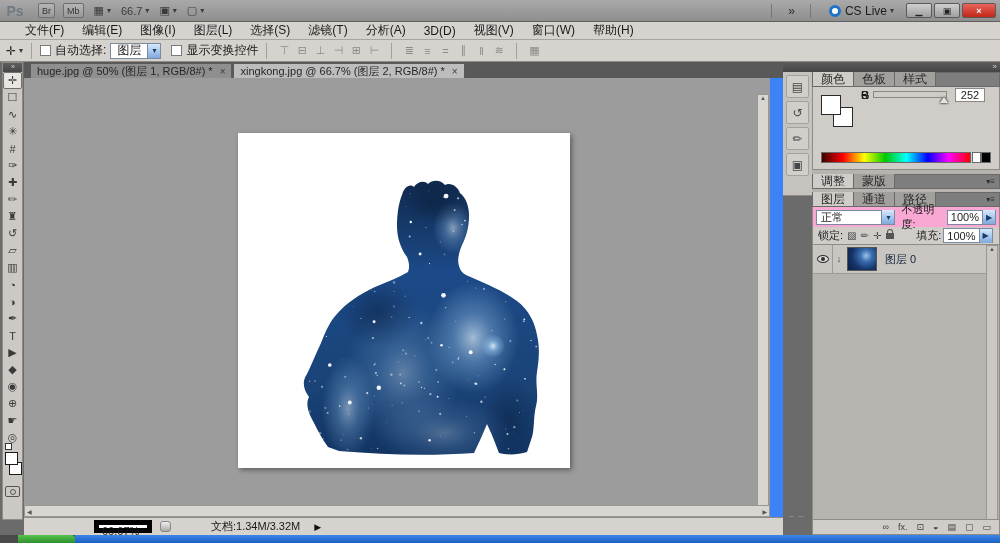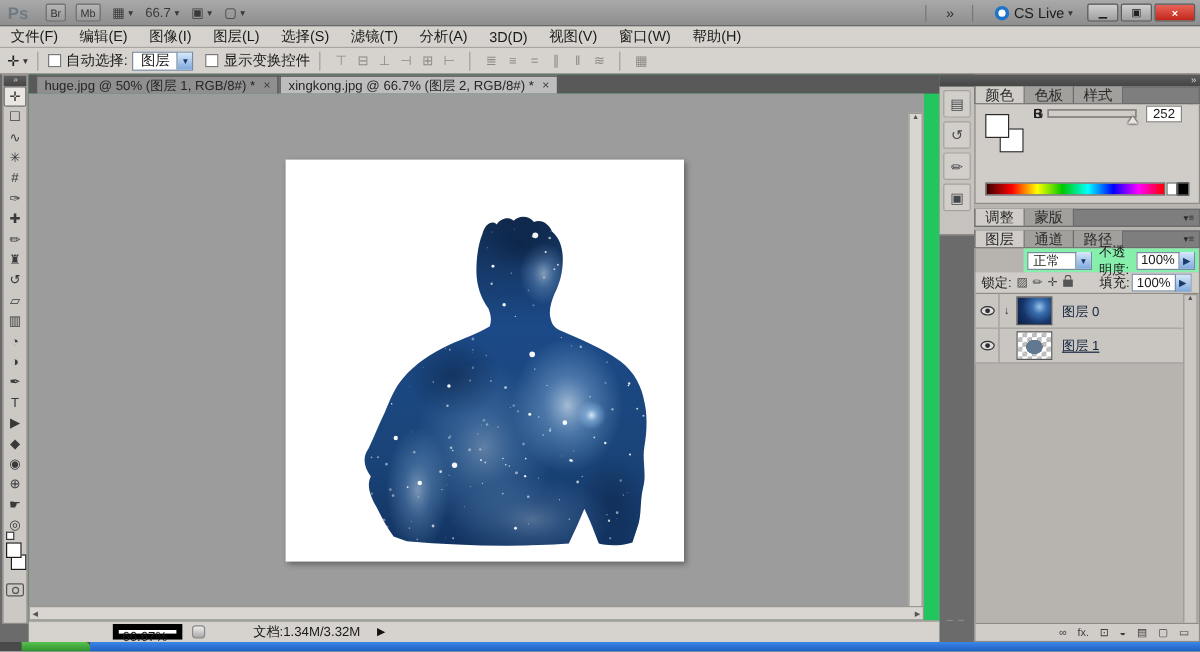--- a/index.html
+++ b/index.html
@@ -27,21 +27,21 @@
   .cslive { display:flex; align-items:center; margin:0 10px; }
   .cslive-ring { width:12px; height:12px; border-radius:50%; border:3px solid #1d74c8; background:#fff; margin-right:4px; }
   .win-btns { display:flex; margin-right:4px; }
   .win-btn { width:26px; height:15px; border:1px solid #5a5a5a; border-radius:2px; margin-left:2px;
     background:linear-gradient(#cfcfcf,#9f9f9f); display:flex; align-items:center; justify-content:center;
     font-size:9px; color:#222; }
   .win-btn.close { background:linear-gradient(#e8645a,#c22618); color:#fff; width:34px; font-weight:bold; }
 
   
   .menubar { position:absolute; left:0; top:22px; width:1000px; height:18px; background:#d6d3ce;
-    border-bottom:1px solid #a8a5a0; display:flex; align-items:center; padding-left:0; }
+    border-bottom:1px solid #a8a5a0; display:flex; align-items:center; padding-left:16px; }
   .menu-item { padding:0 9px; color:#1a1a1a; font-size:12px; }
 
   
   .optionsbar { position:absolute; left:0; top:40px; width:1000px; height:22px; background:#d6d3ce;
     border-bottom:1px solid #8f8c88; display:flex; align-items:center; padding-left:6px; }
   .ob-toolicon { font-size:12px; color:#222; }
   .ob-sep { width:1px; height:16px; background:#a39f9a; margin:0 8px; }
   .checkbox { width:11px; height:11px; background:#fff; border:1px solid #7a7a7a; margin-right:4px; }
   .ob-label { font-size:12px; color:#1a1a1a; }
   .ob-select { display:flex; align-items:center; height:16px; border:1px solid #7a8aa0; background:#fff;
@@ -65,21 +65,21 @@
   .swatches { position:relative; height:34px; margin-top:4px; }
   .sw { position:absolute; width:13px; height:13px; background:#fff; border:1px solid #1c1c1c; }
   .sw.fg { left:2px; top:2px; z-index:2; }
   .sw.bg2 { left:6px; top:12px; }
   .mini-bw { position:absolute; width:7px; height:7px; left:2px; top:-7px; background:#fff; border:1px solid #333; }
   .quickmask { width:15px; height:11px; margin:2px auto 0; border:1px solid #555; border-radius:2px;
     background:#ccc9c4; display:flex; align-items:center; justify-content:center; }
   .quickmask i { width:6px; height:6px; border-radius:50%; border:1px solid #555; display:block; }
 
   
-  .docarea { position:absolute; left:24px; top:62px; width:759px; height:473px; background:#22c55e; }
+  .docarea { position:absolute; left:24px; top:62px; width:759px; height:473px; background:#3b82f6; }
   .tabstrip { position:absolute; left:0; top:0; width:759px; height:16px; background:#595959;
     display:flex; align-items:flex-end; padding-left:6px; }
   .doc-tab { height:15px; display:flex; align-items:center; padding:0 6px; font-size:11px;
     background:#8f8f8f; color:#262626; border:1px solid #5a5a5a; border-bottom:none; margin-right:1px; }
   .doc-tab.active { background:#bdbdbd; }
   .doc-tab .x { margin-left:7px; font-size:10px; color:#3c3c3c; }
   .canvas { position:absolute; left:0; top:16px; width:746px; height:427px; background:#9c9c9c; overflow:hidden; }
   .document { position:absolute; left:214px; top:55px; width:332px; height:335px; background:#fff;
     box-shadow:2px 2px 5px rgba(0,0,0,.4); }
   .document svg { display:block; width:332px; height:335px; }
@@ -132,21 +132,21 @@
     margin-left:8px; font-size:11px; text-align:center; color:#1a1a1a; }
   .spectrum { position:absolute; left:8px; bottom:6px; width:150px; height:11px; border:1px solid #6a6a6a;
     background:linear-gradient(to right,#3a0000,#ff0000,#ffff00,#00c800,#00ffff,#0000ff,#ff00ff,#ff0000); }
   .spec-white { position:absolute; left:159px; bottom:6px; width:9px; height:11px; background:#fff; border:1px solid #6a6a6a; }
   .spec-black { position:absolute; left:168px; bottom:6px; width:10px; height:11px; background:#000; border:1px solid #6a6a6a; }
 
   .adjust-bar { position:absolute; left:0; top:112px; width:188px; }
 
   .layers-panel { position:absolute; left:0; top:130px; width:188px; height:343px; }
   .layers-body { height:328px; background:#b7b4b0; border:1px solid #8f8c88; border-top:none; position:relative; }
-  .blend-row { display:flex; align-items:center; height:20px; padding:0 3px; background:#86efac;margin-left:40px; }
+  .blend-row { display:flex; align-items:center; height:20px; padding:0 3px; background:#f9a8d4; }
   .blend-select { display:flex; align-items:center; width:86px; height:15px; background:#fff; border:1px solid #7a8aa0; }
   .blend-select .val { flex:1; padding-left:4px; font-size:11px; }
   .fld-label { font-size:11px; margin-left:6px; color:#1a1a1a; }
   .pct-field { display:flex; align-items:center; height:15px; background:#fff; border:1px solid #7a8aa0; margin-left:2px; }
   .pct-field .val { padding:0 3px; font-size:11px; }
   .lock-row { display:flex; align-items:center; height:18px; padding:0 3px; background:#d0cdc9;
     border-bottom:1px solid #8f8c88; }
   .lock-ic { font-size:10px; color:#4a4a4a; margin-left:4px; }
   .padlock { width:8px; height:6px; background:#555; margin-left:5px; position:relative; }
   .padlock:before { content:""; position:absolute; left:1px; top:-4px; width:4px; height:4px;
@@ -844,28 +844,20 @@
 
             <div class="layer-row clipped">
               <span class="eye-cell">
                 <span class="eye"></span>
               </span>
               <span class="clip-icon">↓</span>
               <span class="layer-thumb thumb-galaxy"></span>
               <span class="layer-name">图层 0</span>
             </div>
 
-            <div class="layer-row name-underline">
-              <span class="eye-cell">
-                <span class="eye"></span>
-              </span>
-              <span class="clip-icon">↓</span>
-              <span class="layer-thumb thumb-checker"></span>
-              <span class="layer-name">图层 1</span>
-            </div>
 
           </div>
 
         <div class="layers-scroll">
           <span>▲</span>
         </div>
 
         <div class="layers-foot">
 
             <span class="foot-ic"><span>∞</span></span>

